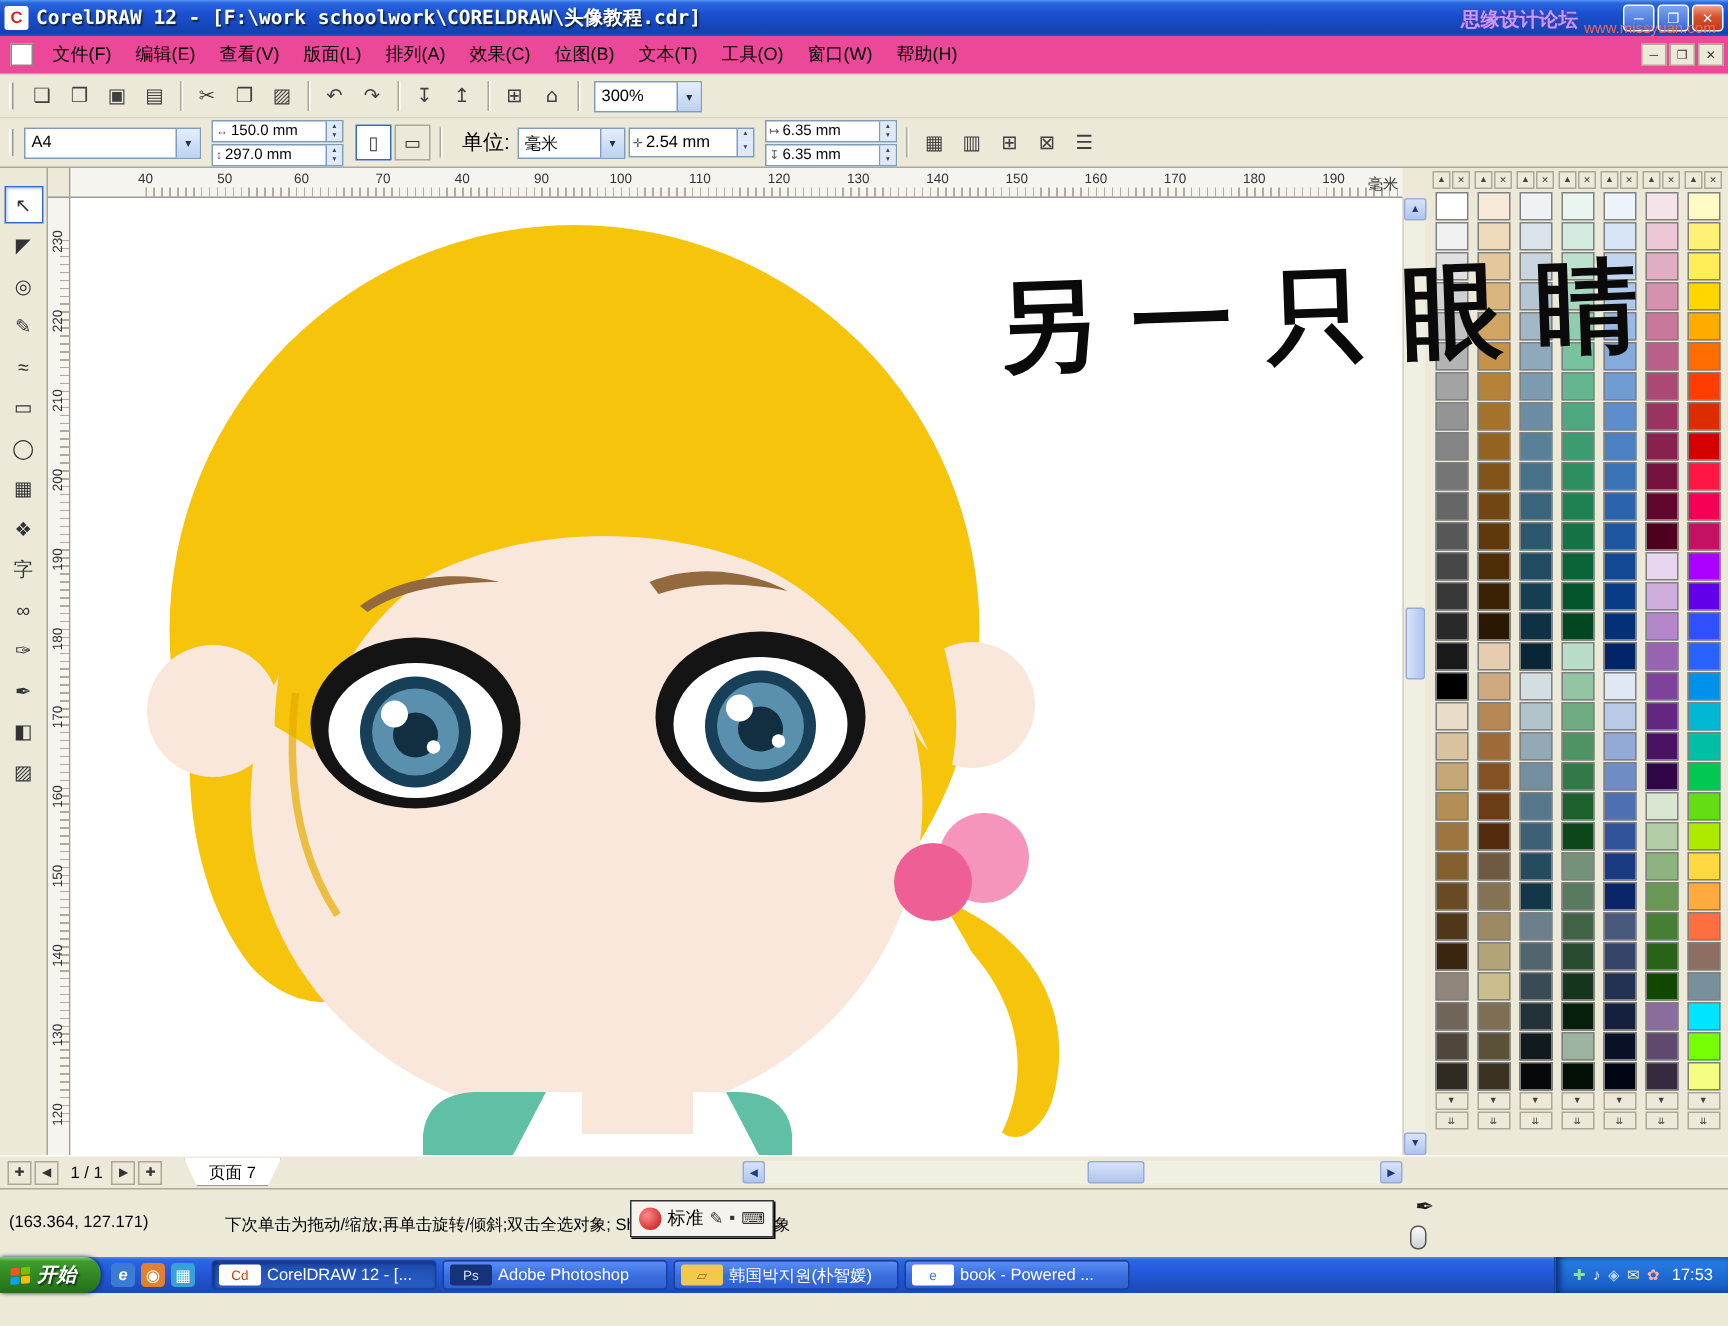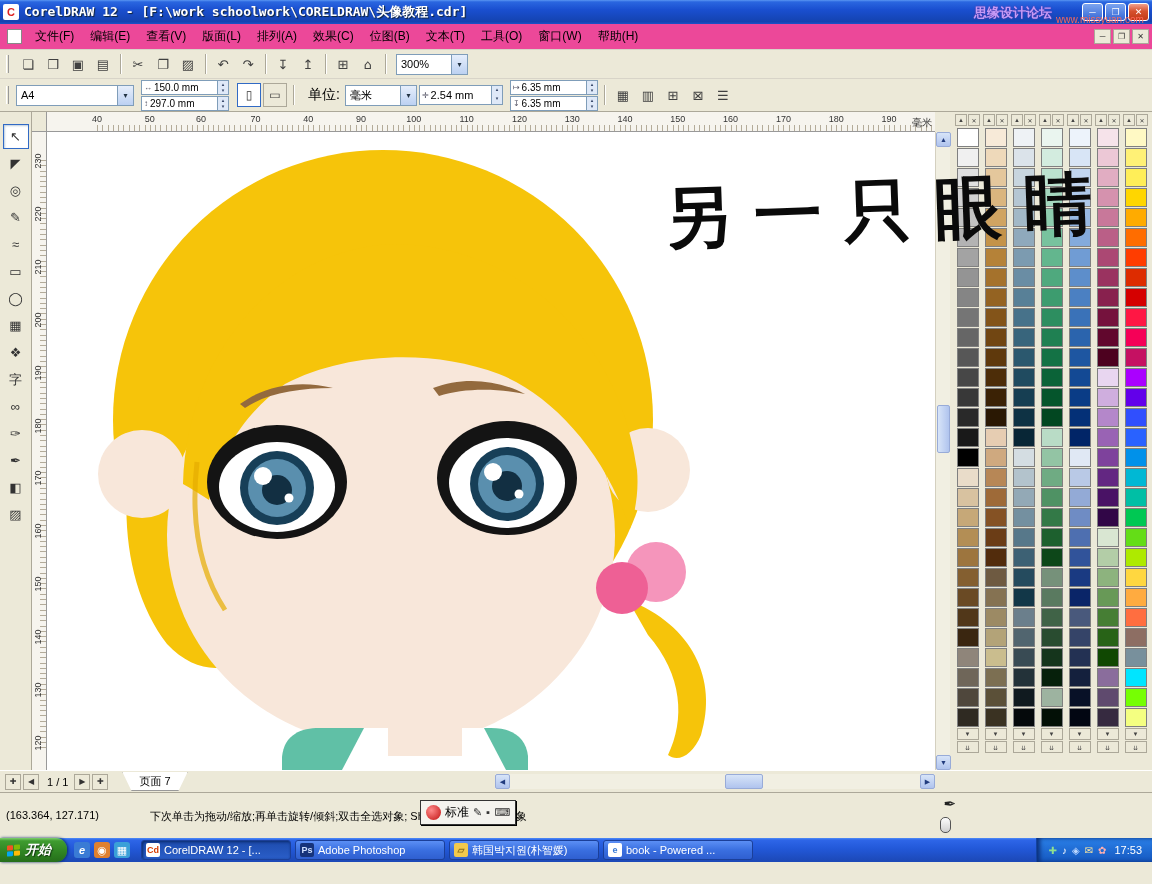--- a/index.html
+++ b/index.html
@@ -135,21 +135,21 @@
   .win-flag i { display:block; border-radius:1px; }
   .win-flag .f1{background:#f35325;} .win-flag .f2{background:#81bc06;} .win-flag .f3{background:#05a6f0;} .win-flag .f4{background:#ffba08;}
   .quick { display:flex; gap:4px; margin:0 7px; align-items:center; }
   .ql-icon { width:16px; height:16px; border-radius:3px; font-size:11px; font-weight:bold; font-style:italic; color:#fff;
     display:flex; align-items:center; justify-content:center; }
   .tasks { display:flex; flex:1; align-items:center; }
   .task-btn { width:150px; height:20px; margin-left:4px; border:1px solid #1b3f99; border-radius:3px; color:#fff; font-size:11px;
     display:flex; align-items:center; gap:4px; padding:0 4px; overflow:hidden;
     background:linear-gradient(180deg,#5b8ff5,#3a6fe0 50%,#2f5fd0); }
   .task-btn.active { background:linear-gradient(180deg,#1e4cae,#2a5ec8); box-shadow:inset 1px 1px 3px #0a2a6a; }
-  .task-icon { width:14px; height:14px; border-radius:2px; font-size:9px; font-weight:bold; flex:none;
+  .task-icon { width:28px; height:14px; border-radius:2px; font-size:9px; font-weight:normal; flex:none;
     display:flex; align-items:center; justify-content:center; }
   .task-label { white-space:nowrap; overflow:hidden; text-overflow:ellipsis; }
   .tray { margin-left:8px; height:24px; display:flex; align-items:center; gap:5px; padding:0 10px 0 12px;
     background:linear-gradient(180deg,#2a80e8,#1558c0); border-left:1px solid #1243a0; box-shadow:inset 3px 0 4px #0c2f7a; }
   .tray-icon { font-size:10px; }
   .tray-time { color:#fff; font-size:11px; margin-left:3px; }
 
   
   .creditbar { position:absolute; left:0; top:862px; width:100%; height:22px; background:#000; color:#fff;
     font-family:"DejaVu Sans Mono",monospace; font-size:12px; display:flex; align-items:center; padding-left:6px; }

